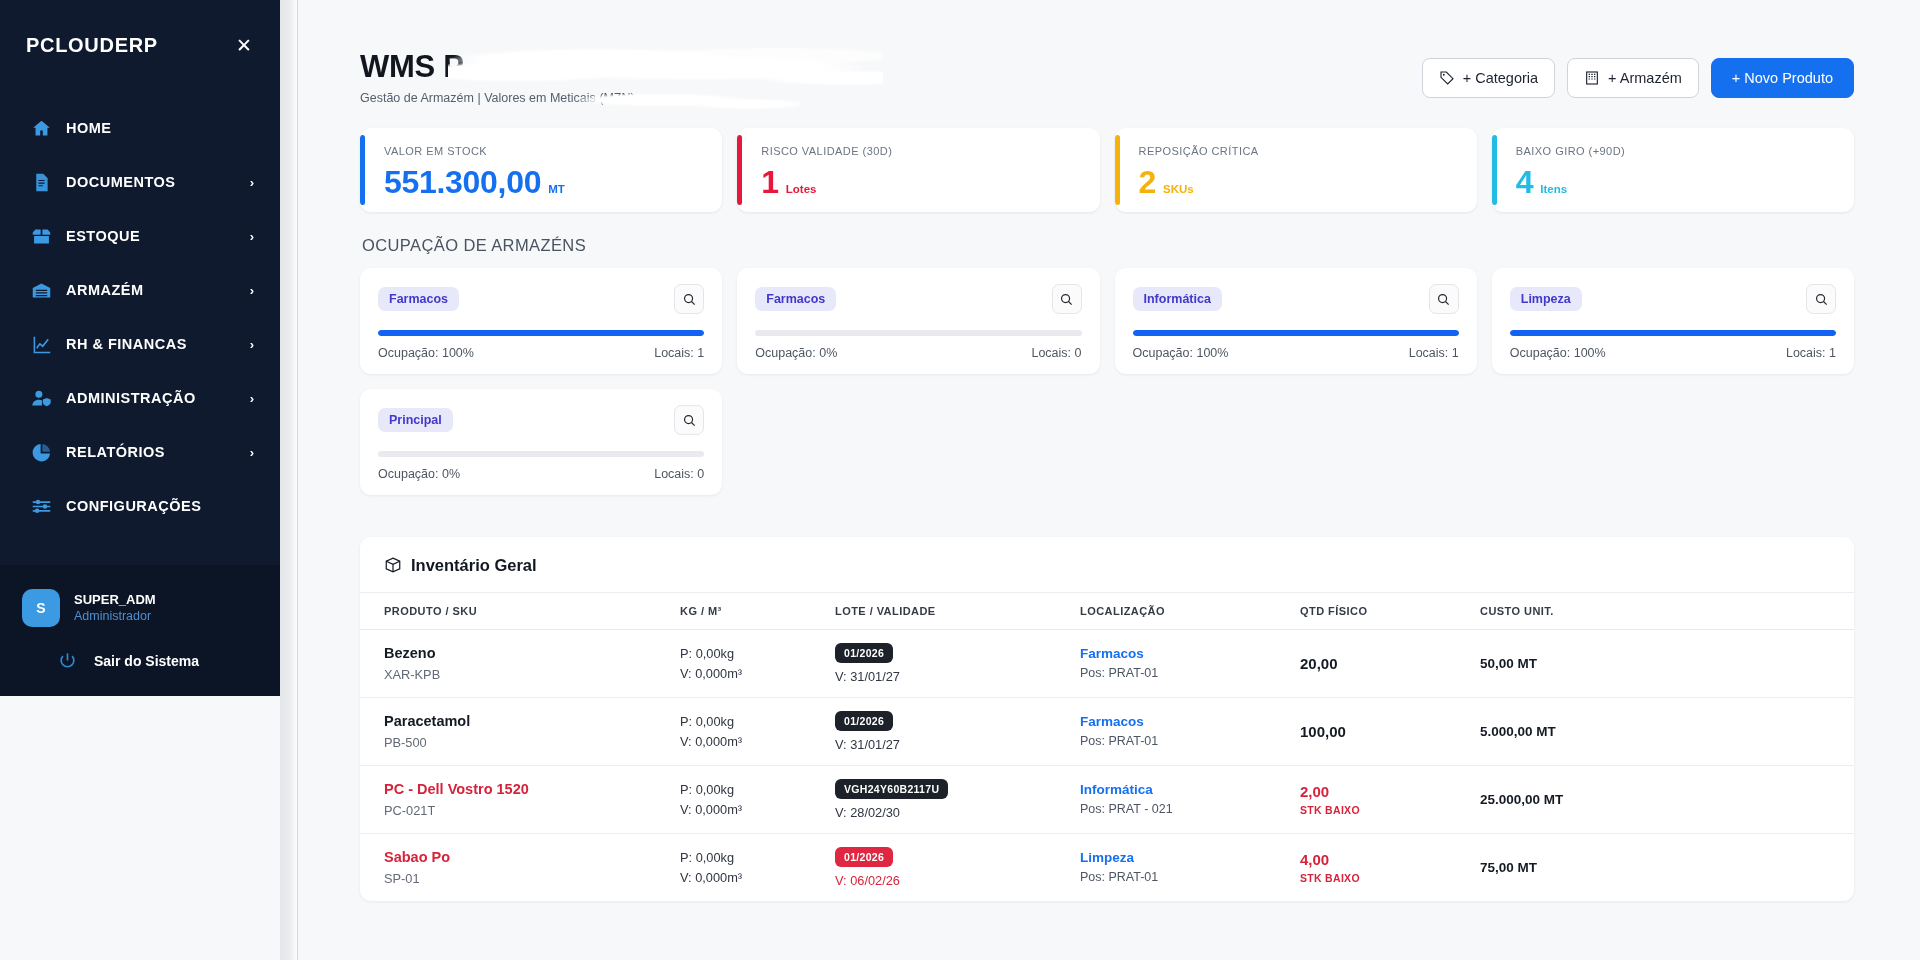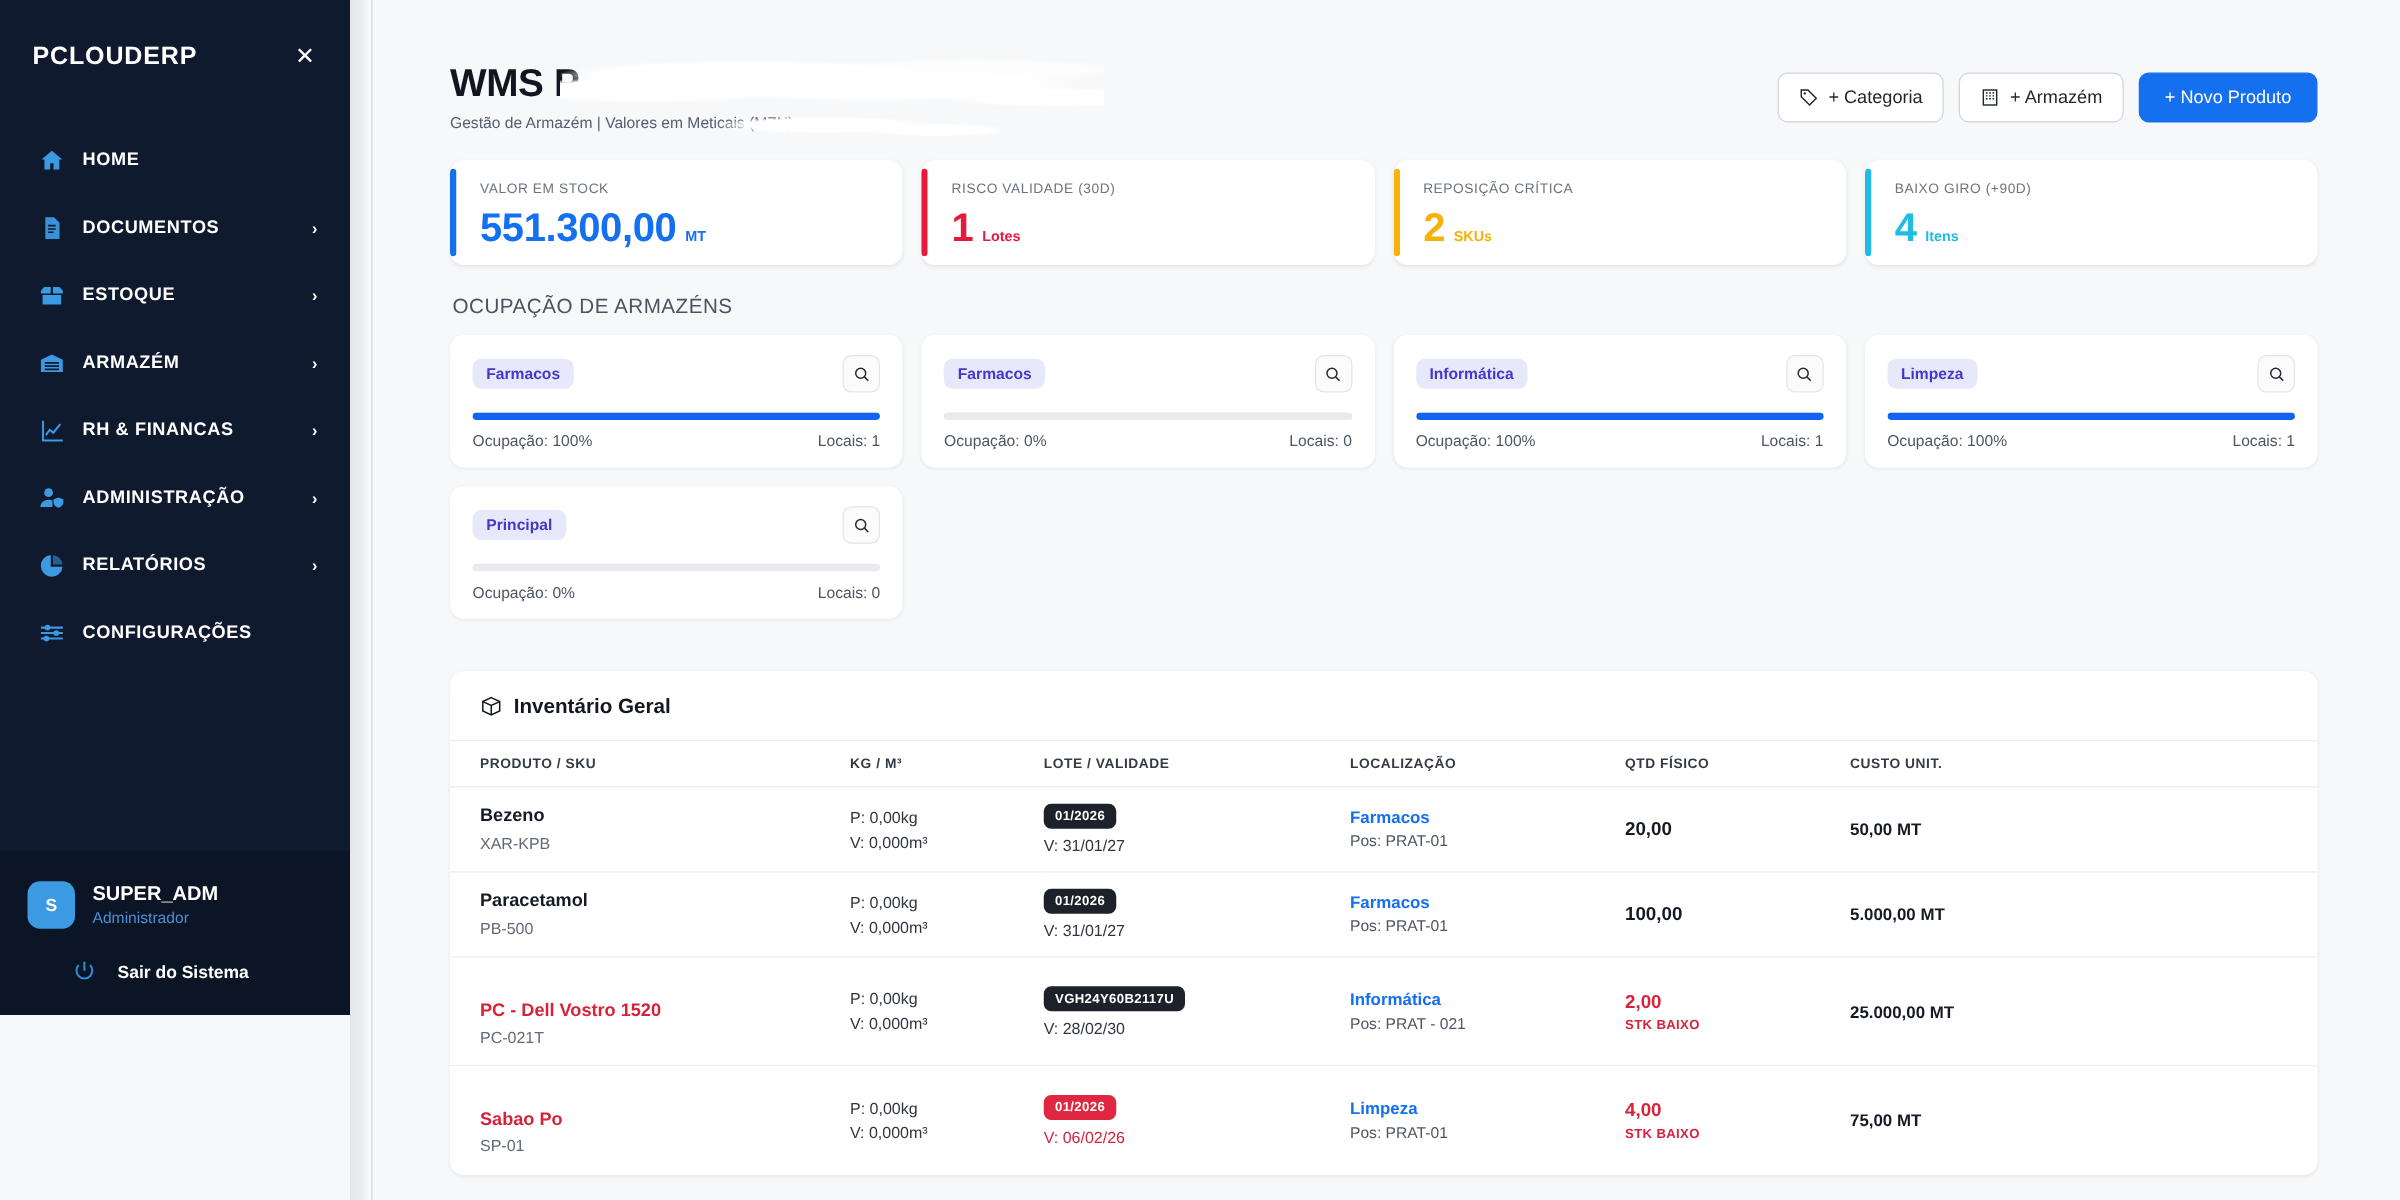--- a/index.html
+++ b/index.html
@@ -7,21 +7,21 @@
   html, body {
     width: 1920px; height: 960px;
     overflow: hidden;
     font-family: "Liberation Sans", sans-serif;
     background: #f7f8fa;
   }
   .app { display: flex; width: 1920px; height: 960px; position: relative; }
 
   
   .sidebar {
-    width: 280px; height: 812px;
+    width: 280px; height: 696px;
     background: #101a2e;
     display: flex; flex-direction: column;
     flex: 0 0 280px;
     position: relative;
     z-index: 3;
   }
   .sb-top { padding: 34px 26px 0 26px; }
   .sb-brandrow { display: flex; align-items: center; justify-content: space-between; }
   .sb-brand {
     color: #ffffff; font-size: 20px; font-weight: bold;
@@ -48,21 +48,21 @@
   .sb-spacer { flex: 1; }
 
   .sb-foot { background: #0c1525; padding: 18px 0 26px 0; }
   .sb-user { display: flex; align-items: center; gap: 14px; padding: 6px 26px 0 22px; }
   .sb-avatar {
     width: 38px; height: 38px; flex: 0 0 38px;
     background: #3b9ae1; border-radius: 10px;
     color: #ffffff; font-weight: bold; font-size: 14px;
     display: flex; align-items: center; justify-content: center;
   }
-  .sb-uname { color: #ffffff; font-size: 16px; font-weight: bold; line-height: 1.35; }
+  .sb-uname { color: #ffffff; font-size: 13px; font-weight: bold; line-height: 1.35; }
   .sb-urole { color: #4c8fd4; font-size: 12.5px; line-height: 1.35; }
   .sb-logout {
     display: flex; align-items: center; gap: 17px;
     margin-top: 24px; padding: 0 26px 0 58px; cursor: pointer;
   }
   .sb-logout svg { width: 19px; height: 19px; stroke: #2f8ad6; fill: none; stroke-width: 2.1; }
   .sb-logout span { color: #ffffff; font-size: 14px; font-weight: bold; }
 
   
   .gutter {
@@ -202,21 +202,21 @@
   }
   tbody td:first-child { padding-left: 24px; }
   tbody tr:last-child td { border-bottom: none; }
   .c-prod { width: 320px; }
   .c-kg { width: 155px; }
   .c-lote { width: 245px; }
   .c-loc { width: 220px; }
   .c-qtd { width: 180px; }
 
   .p-name { font-size: 14.5px; font-weight: bold; color: #151b24; line-height: 1.45; }
-  .p-name.danger { color: #d6233b; margin-top: 20px; }
+  .p-name.danger { color: #d6233b; }
   .p-sku { font-size: 12.8px; color: #626a77; line-height: 1.5; }
   .kg-line { font-size: 12.8px; color: #2f3641; line-height: 1.55; }
   .lote-badge {
     display: inline-block; background: #1d2129; color: #ffffff;
     font-size: 10.5px; font-weight: bold; letter-spacing: .3px;
     padding: 4px 9px; border-radius: 6px; font-stretch: condensed;
   }
   .lote-badge.red { background: #e02741; }
   .lote-val { font-size: 12.8px; color: #2f3641; margin-top: 6px; }
   .lote-val.danger { color: #d6233b; }

